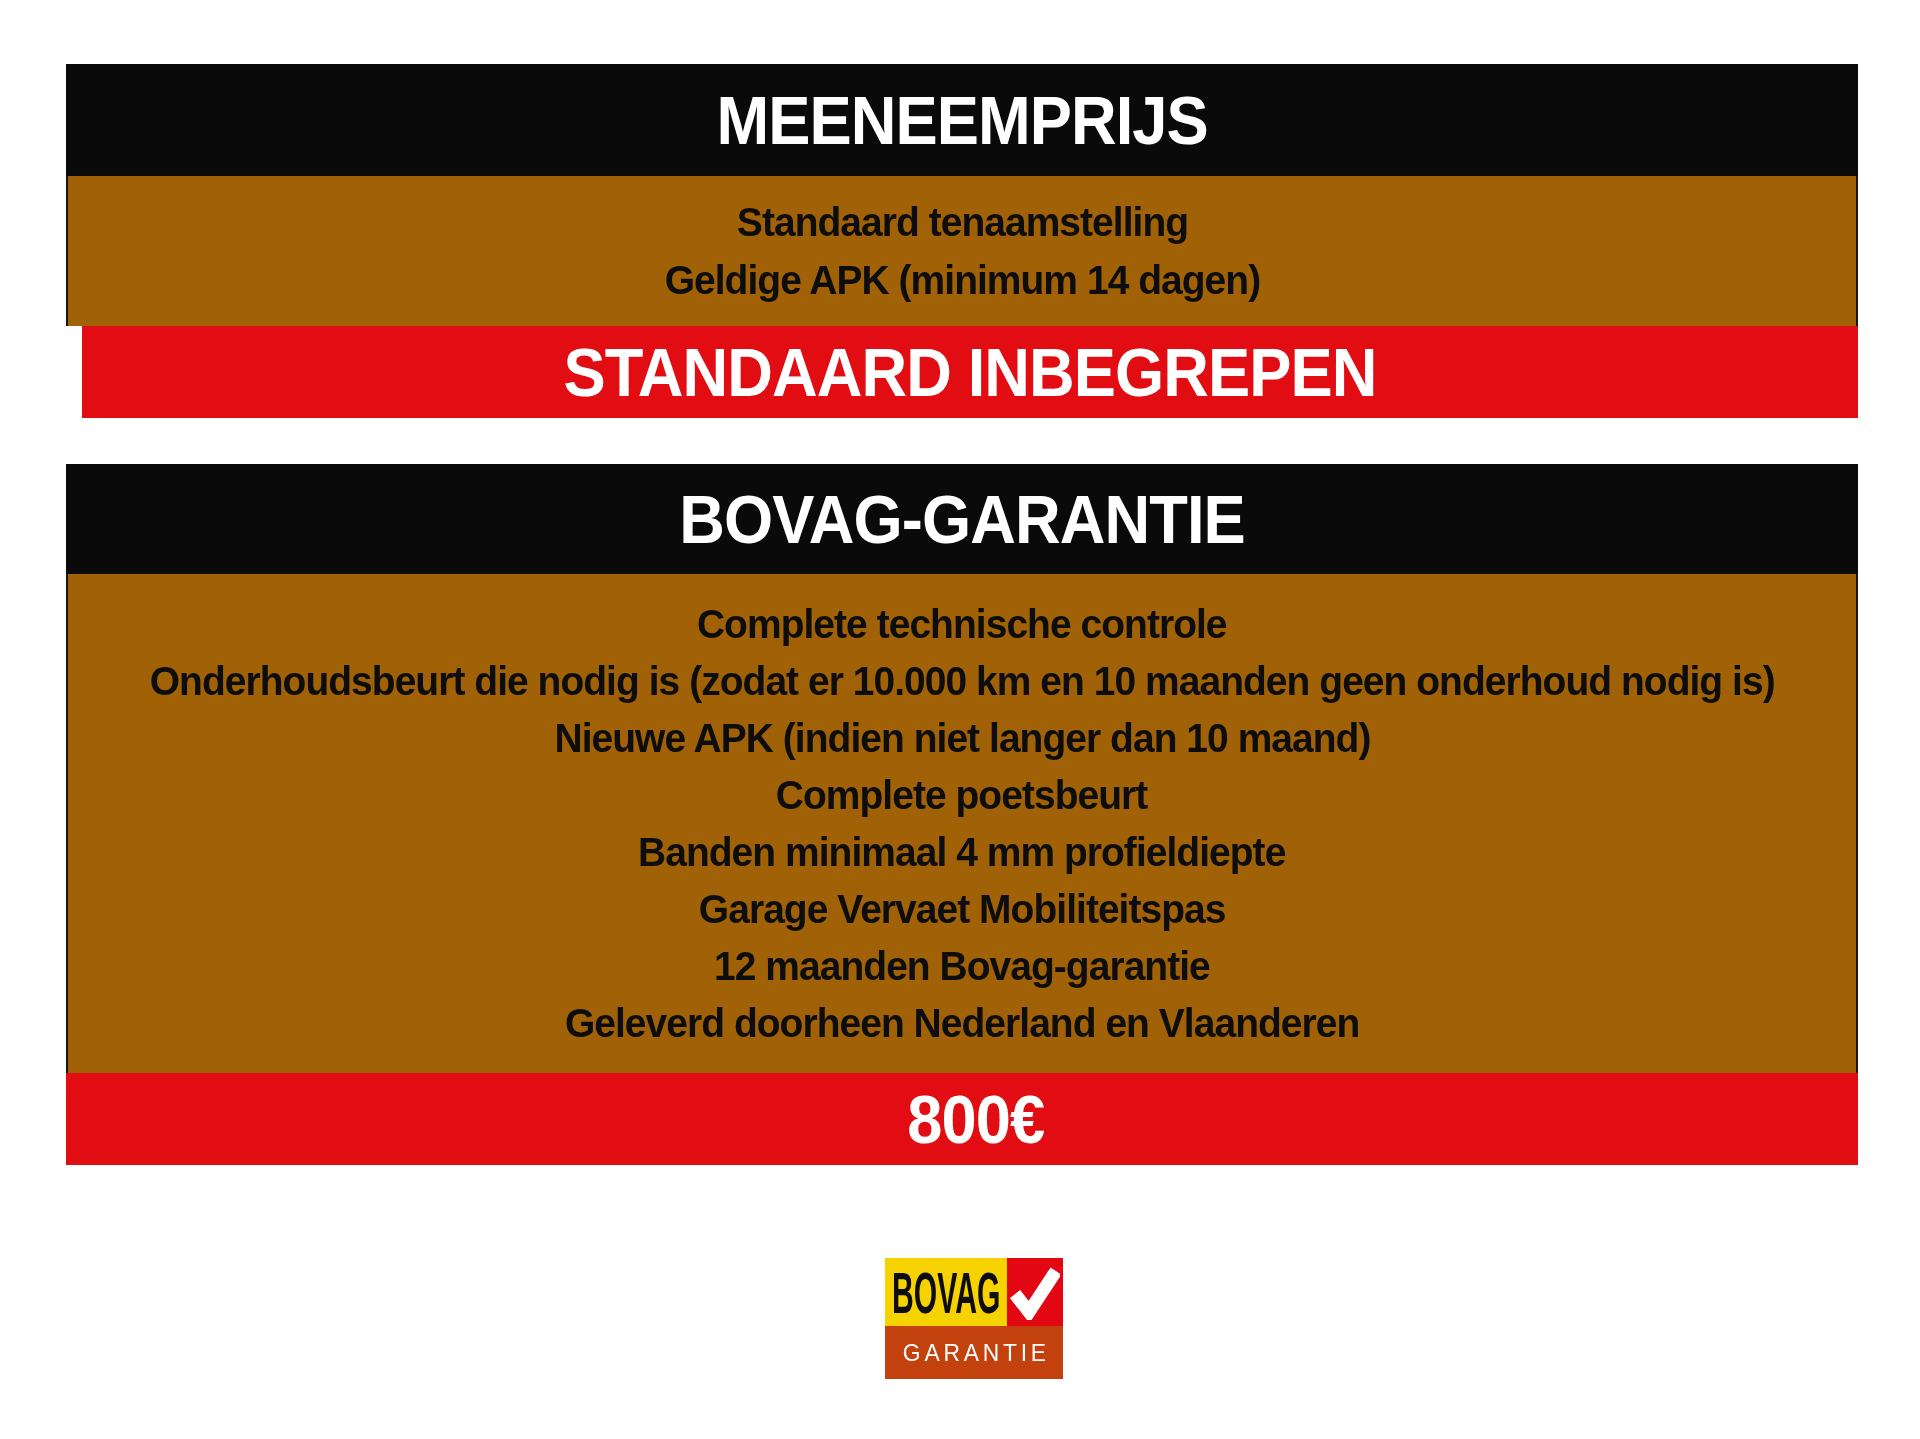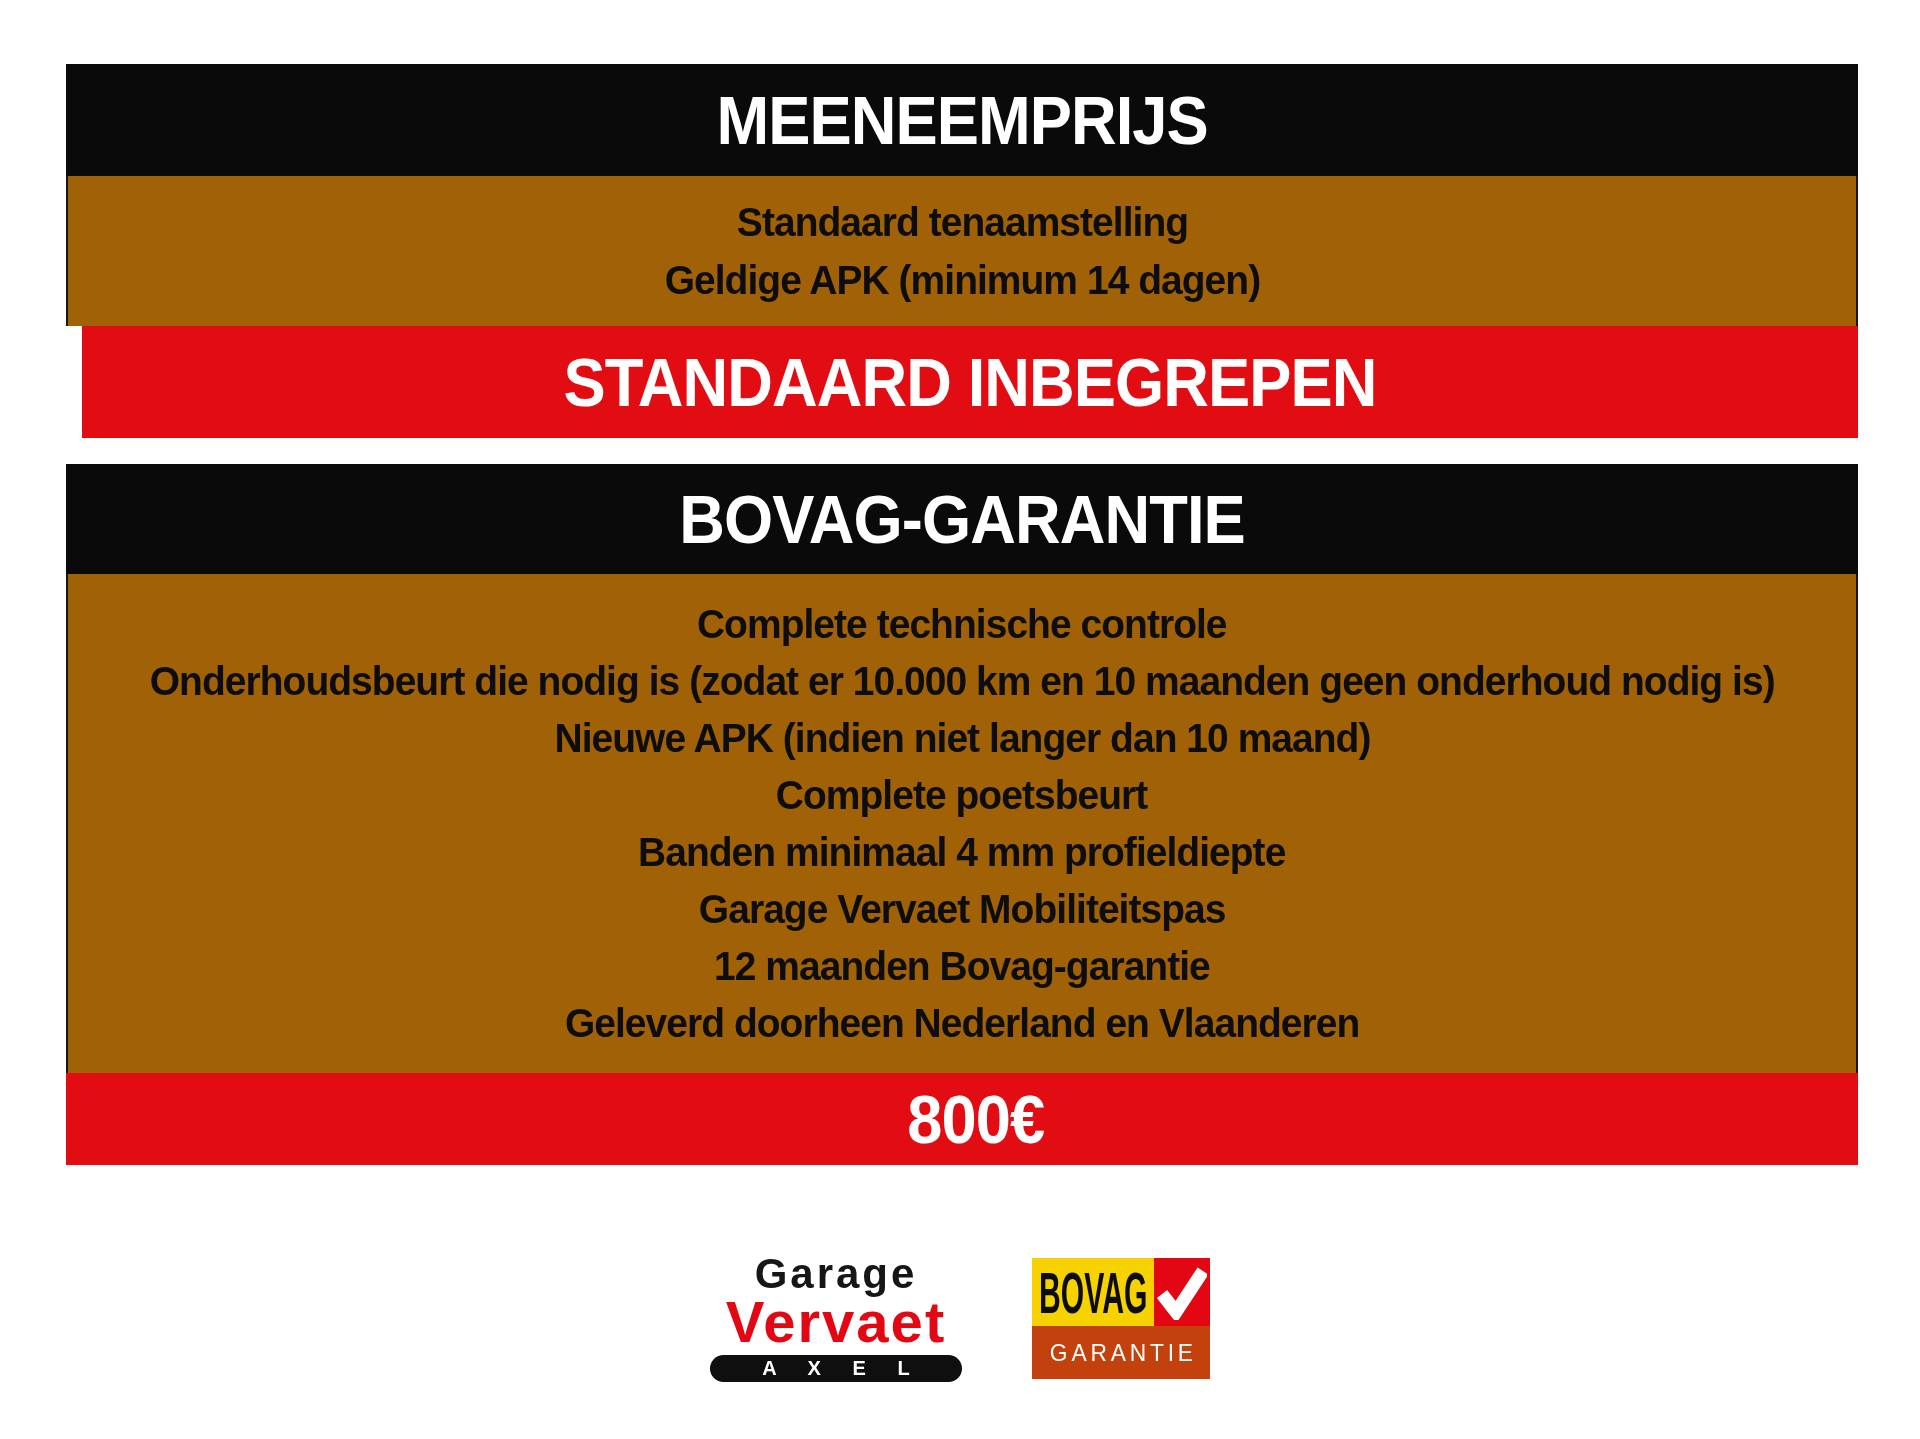--- a/index.html
+++ b/index.html
@@ -13,21 +13,21 @@
 
   .card { position: absolute; left: 66px; width: 1792px; }
   #card-top { top: 64px; }
   #card-bottom { top: 464px; }
 
   .bar { display: flex; align-items: center; justify-content: center; }
   .bar-black { background: #0a0a0a; }
   .bar-red { background: #e20d13; }
 
   #card-top .bar-black { height: 112px; }
-  #card-top .bar-red   { height: 112px; margin-left: 16px; }
+  #card-top .bar-red   { height: 92px; margin-left: 16px; }
   #card-bottom .bar-black { height: 110px; }
   #card-bottom .bar-red   { height: 92px; padding-left: 28px; }
 
   .bar-title {
     color: #ffffff;
     font-weight: 700;
     font-size: 68px;
     letter-spacing: -1px;
     white-space: nowrap;
     transform: scaleX(0.93);
@@ -137,27 +137,20 @@
     <div class="body-line">12 maanden Bovag-garantie</div>
     <div class="body-line">Geleverd doorheen Nederland en Vlaanderen</div>
   </div>
   <div class="bar bar-red">
     <span class="bar-title">800€</span>
   </div>
 </section>
 
 <div class="logos">
 
-  <div class="vervaet-logo">
-    <div class="vervaet-garage">Garage</div>
-    <div class="vervaet-name">Vervaet</div>
-    <div class="axel-pill">
-      <span>A X E L</span>
-    </div>
-  </div>
 
   <div class="bovag-logo">
     <div class="bovag-top">
       <div class="bovag-yellow">
         <span class="bovag-wordmark">BOVAG</span>
       </div>
       <div class="bovag-redcell">
         <svg width="50" height="56" viewBox="0 0 50 56" aria-hidden="true">
           <polyline points="5,30 19,48 46,7" fill="none" stroke="#ffffff" stroke-width="13" stroke-linejoin="miter"></polyline>
         </svg>

